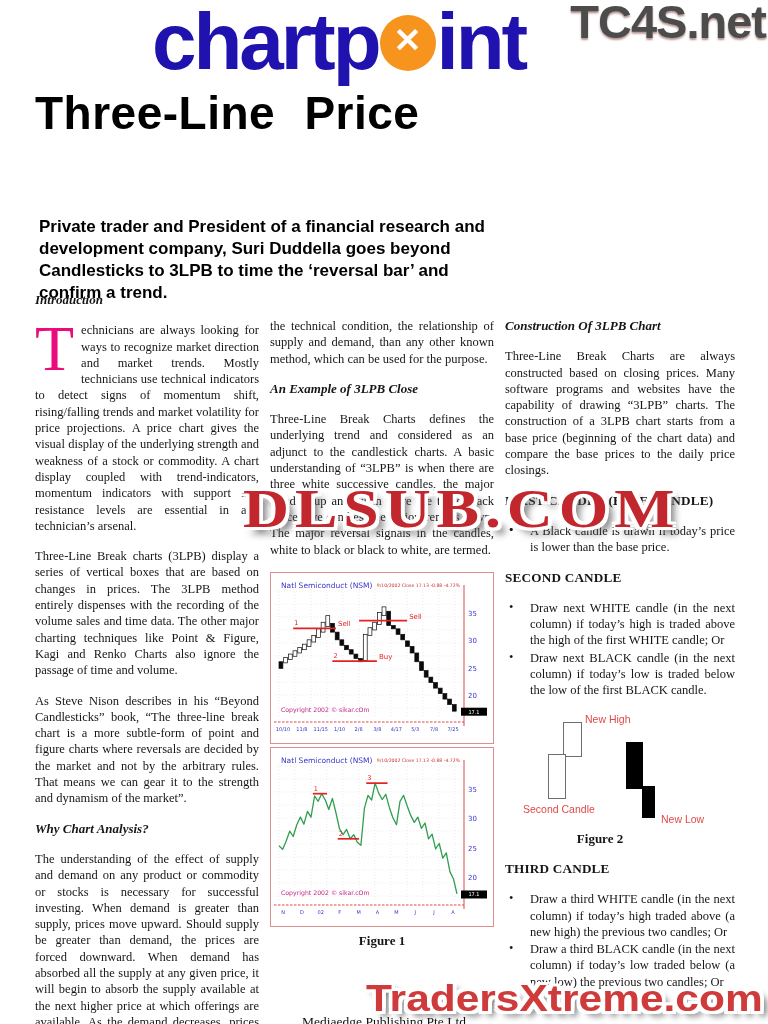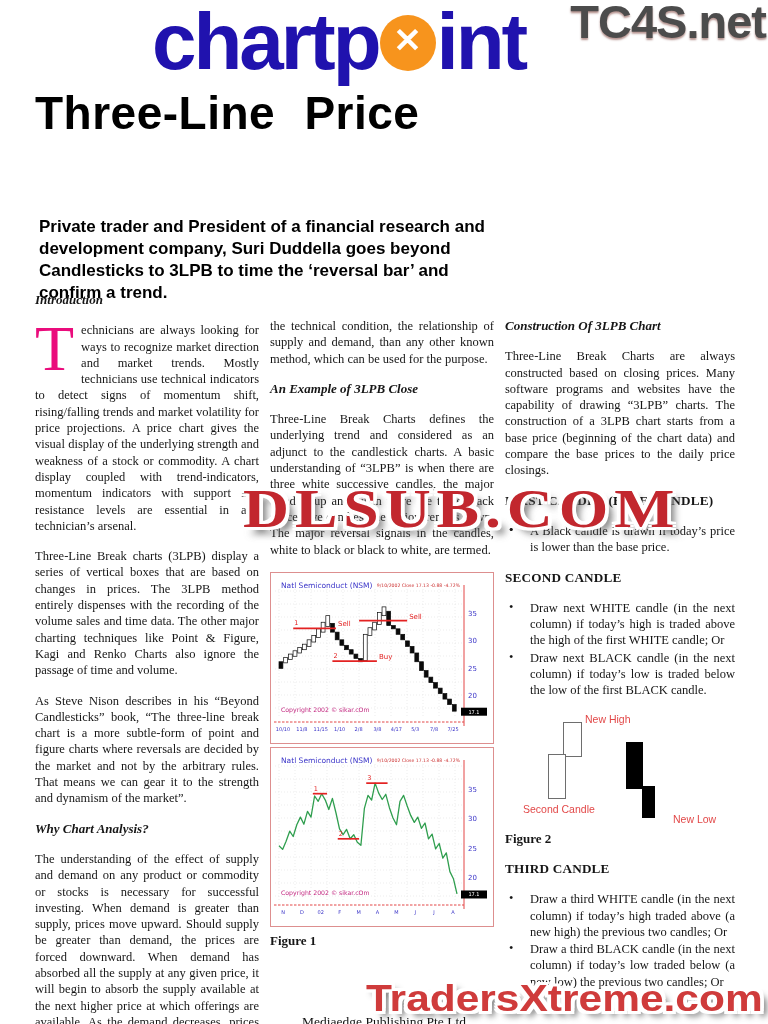--- a/index.html
+++ b/index.html
@@ -39,29 +39,29 @@
   .capshead{font-weight:bold;font-size:13.2px;margin:4px 0 14px 0;letter-spacing:.2px;}
   .dropcap{float:left;font-size:64px;line-height:48px;height:50px;
         color:#ea0c7c;margin:3px 7px 0 0;font-family:"Liberation Serif",serif;}
   .bullets{margin:0 0 14px 0;}
   .bullet{position:relative;padding-left:25px;margin:0 0 1px 0;}
   .bullet .dot{position:absolute;left:4px;top:-1px;}
 
   
   .figure1{margin:4px 0 0 0;}
   .chartbox{border:1px solid #dd8f8f;background:#fff;margin:0 0 3px 0;}
-  .figcap{font-weight:bold;font-size:13px;margin:6px 0 0 0;}
+  .figcap{font-weight:bold;font-size:13px;text-align:center;margin:6px 0 0 0;}
 
   
   .fig2{position:relative;height:116px;margin:8px 0 2px 0;
         font-family:"Liberation Sans",sans-serif;}
   .f2lab{position:absolute;color:#e24848;font-size:10.5px;white-space:nowrap;}
   .f2white{position:absolute;background:#fff;border:1px solid #6e6e6e;}
   .f2black{position:absolute;background:#000;}
-  .fig2cap{font-weight:bold;font-size:13px;text-align:left;margin:0 40px 14px 0;}
+  .fig2cap{font-weight:bold;font-size:13px;text-align:center;margin:0 40px 14px 0;}
 
   
   .wm-dlsub{position:absolute;left:243px;top:478px;z-index:10;
         font-family:"Liberation Serif",serif;font-weight:bold;font-size:54px;
         letter-spacing:5px;color:#c2272e;transform:scaleX(1.18);transform-origin:left center;
         white-space:nowrap;
         text-shadow:-3px -3px 0 #fff,3px -3px 0 #fff,-3px 3px 0 #fff,3px 3px 0 #fff,
                     -3px 0 0 #fff,3px 0 0 #fff,0 -3px 0 #fff,0 3px 0 #fff,
                     6px 7px 7px rgba(90,90,90,.75);}
   .wm-traders{position:absolute;left:366px;top:978px;z-index:10;
@@ -276,21 +276,21 @@
         <div class="bullet"><span class="dot">•</span><span>Draw next BLACK candle (in the next column) if today’s low is traded below the low of the first BLACK candle.</span></div>
       </div>
 
       <div class="fig2">
         <span class="f2lab" style="left:80px;top:-2px;">New High</span>
         <div class="f2white" style="left:58px;top:9px;width:17px;height:33px;"></div>
         <div class="f2white" style="left:43px;top:41px;width:16px;height:43px;"></div>
         <span class="f2lab" style="left:18px;top:88px;">Second Candle</span>
         <div class="f2black" style="left:121px;top:29px;width:17px;height:47px;"></div>
         <div class="f2black" style="left:137px;top:73px;width:13px;height:32px;"></div>
-        <span class="f2lab" style="left:156px;top:98px;margin-left:12px;">New Low</span>
+        <span class="f2lab" style="left:156px;top:98px;">New Low</span>
       </div>
       <div class="fig2cap">Figure 2</div>
 
       <h3 class="capshead">THIRD CANDLE</h3>
       <div class="bullets">
         <div class="bullet"><span class="dot">•</span><span>Draw a third WHITE candle (in the next column) if today’s high traded above (a new high) the previous two candles; Or</span></div>
         <div class="bullet"><span class="dot">•</span><span>Draw a third BLACK candle (in the next column) if today’s low traded below (a new low) the previous two candles; Or</span></div>
 
       </div>
     </section>

